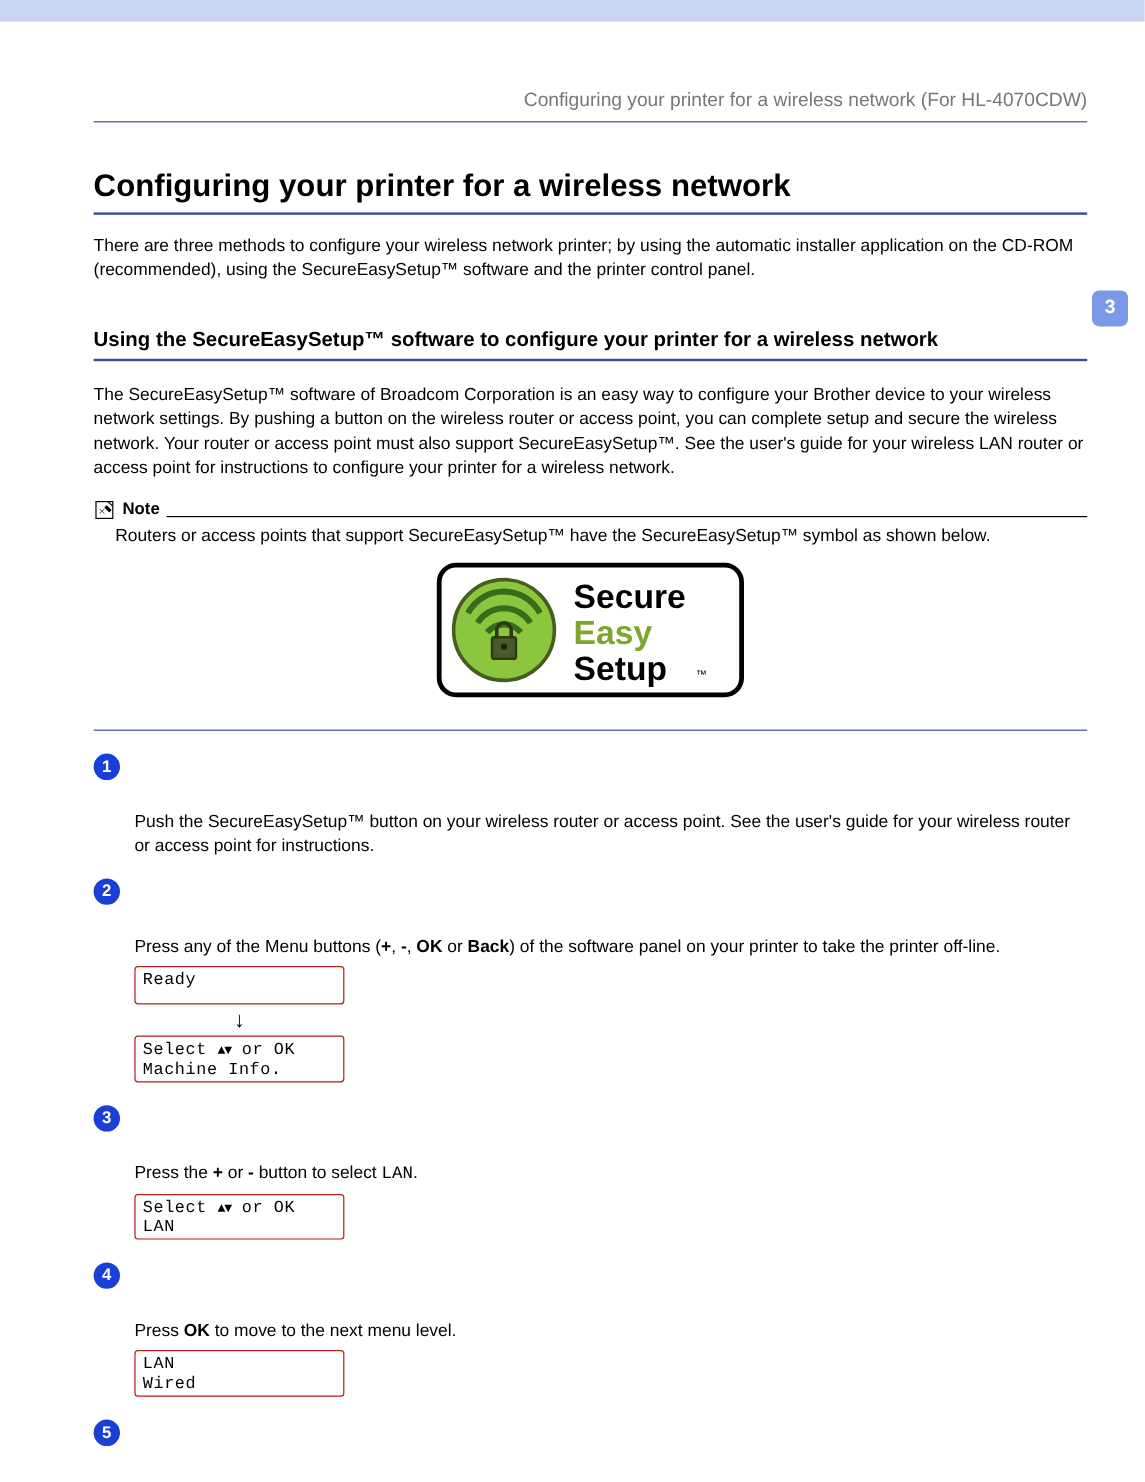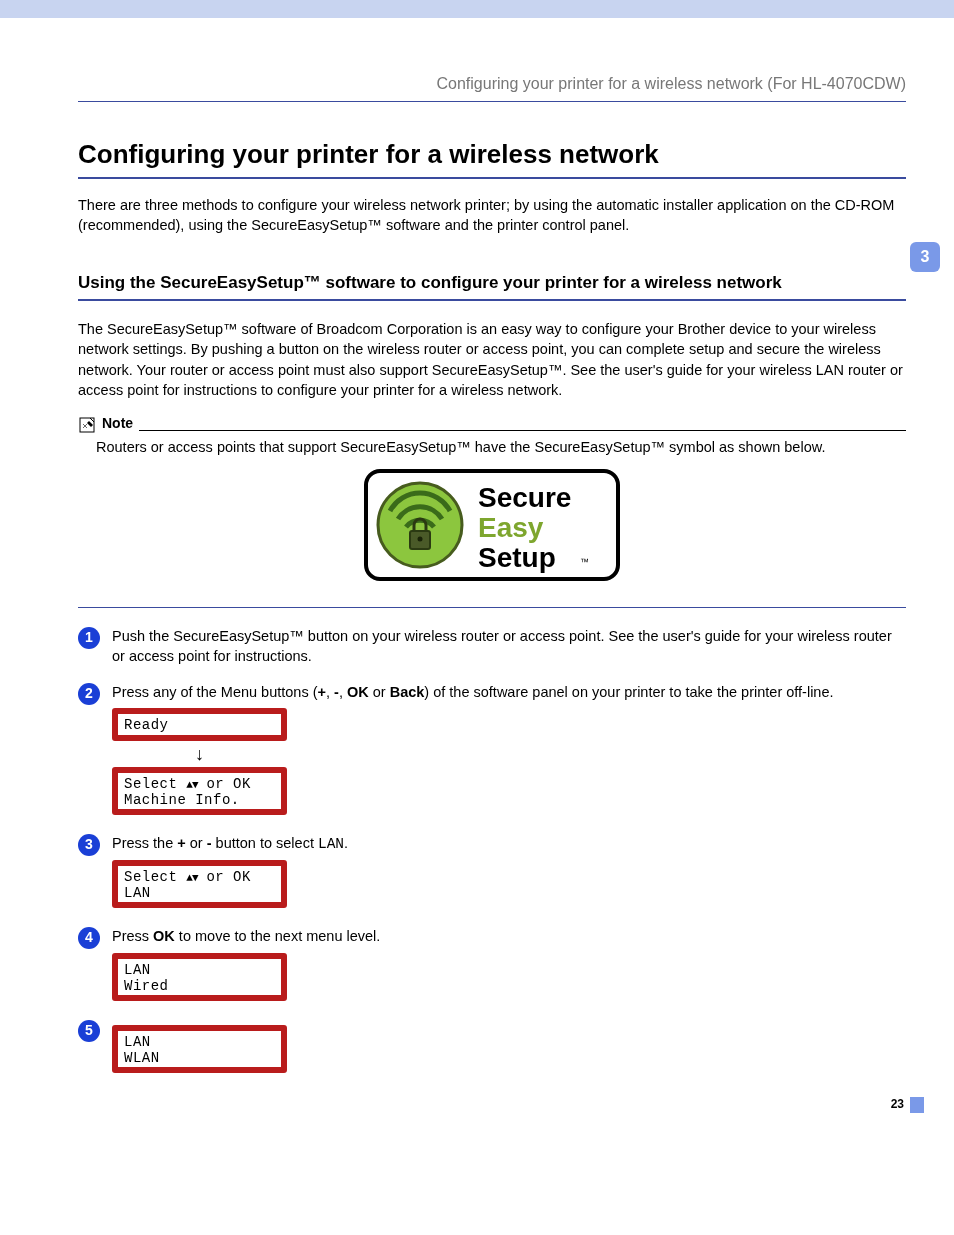--- a/index.html
+++ b/index.html
@@ -88,25 +88,25 @@
     border-radius: 50%;
     background: #1a3fd6;
     color: #fff;
     font-weight: bold;
     font-size: 14px;
     display: flex;
     align-items: center;
     justify-content: center;
     margin-top: 1px;
   }
-  .step-body { flex: 1; }
+  .step-body { flex: 1; margin-top: 48px; }
   .step-text { margin-bottom: 4px; }
   .lcd-stack { margin: 6px 0 6px 0; }
   .lcd {
-    border: 6px solid #b91c1c;
+    border: 1px solid #b91c1c;
     border-radius: 3px;
     padding: 3px 6px 1px 6px;
     font-family: "Courier New", Courier, monospace;
     font-size: 14px;
     letter-spacing: 0.5px;
     width: 175px;
     line-height: 1.15;
     white-space: pre;
   }
   .lcd-single { min-height: 32px; }

